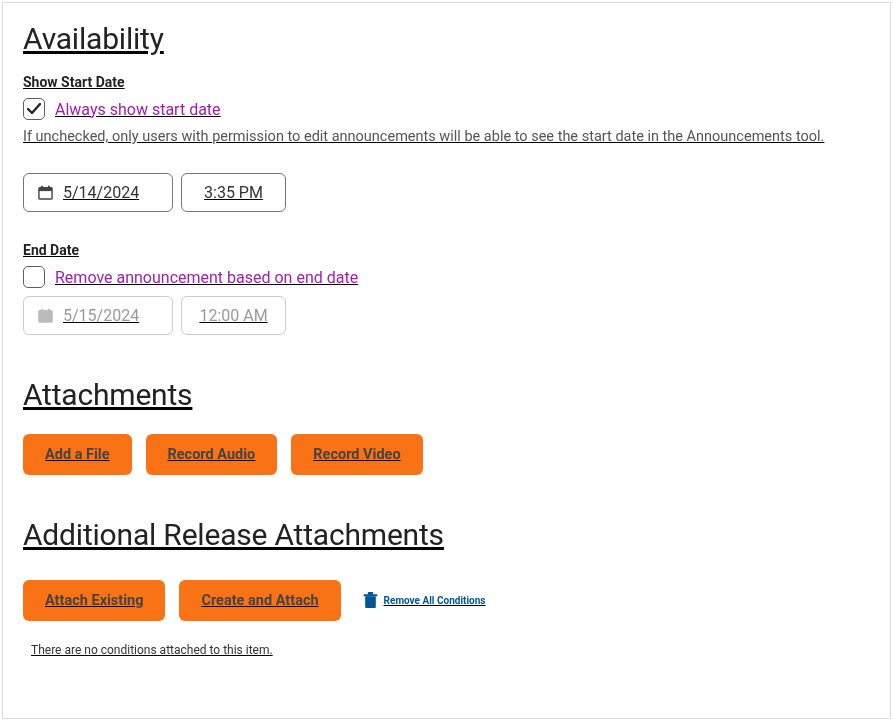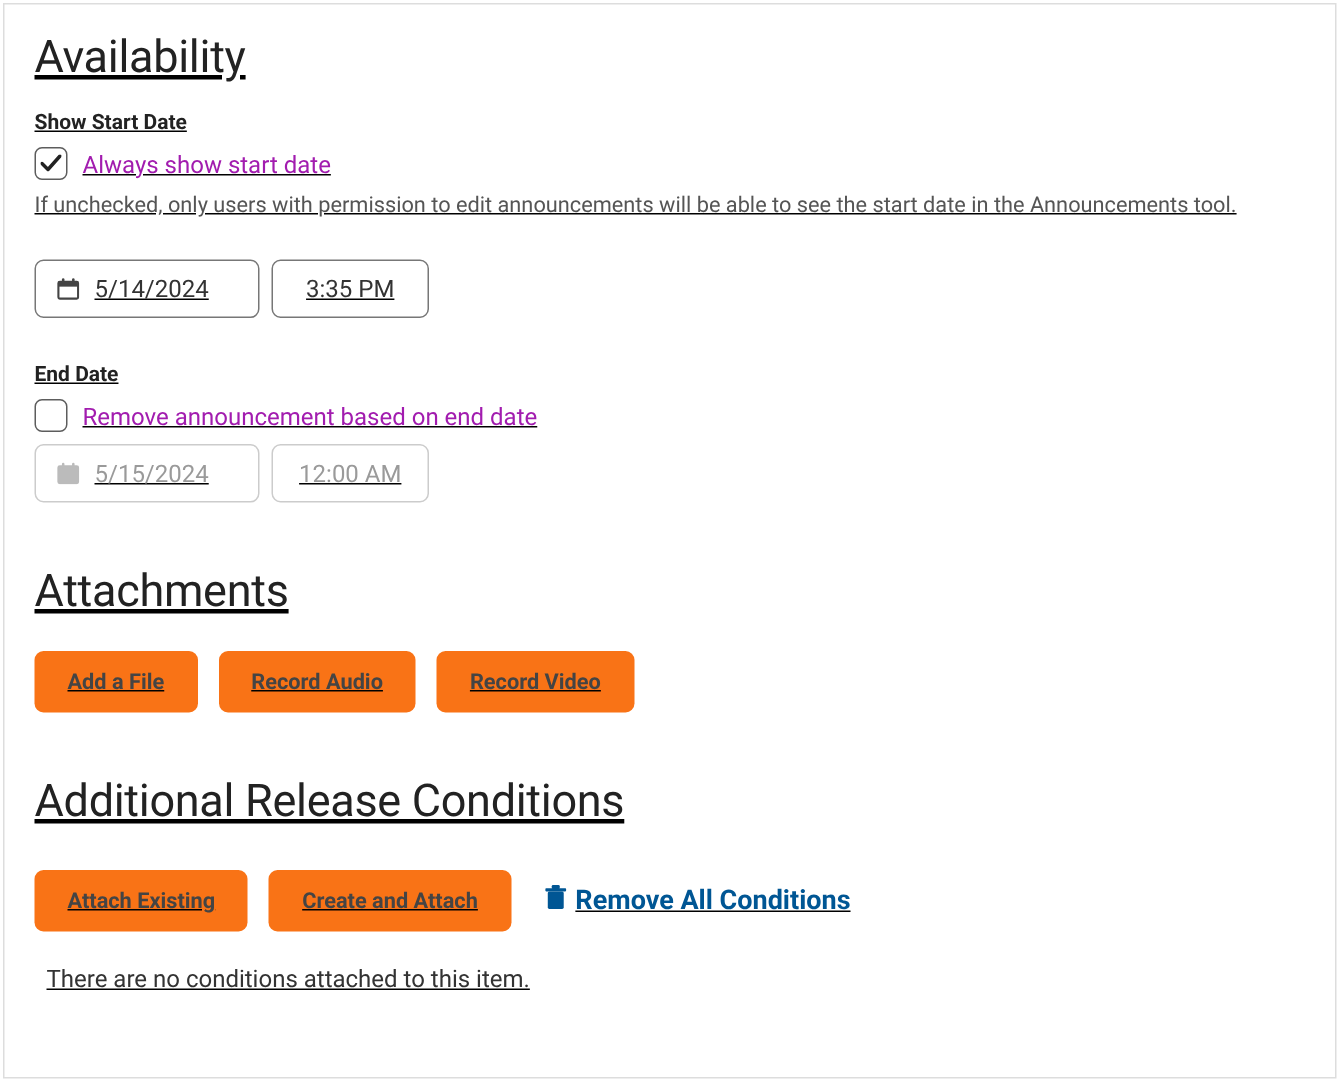--- a/index.html
+++ b/index.html
@@ -99,30 +99,30 @@
       border-radius: 6px;
       padding: 12px 22px;
       font-size: 14.5px;
       font-weight: 700;
       color: #444;
       cursor: pointer;
       font-family: inherit;
     }
     .link-btn {
       display: flex;
-      align-items: flex-start;
+      align-items: center;
       gap: 6px;
       color: #005694;
       font-weight: 700;
-      font-size: 18px;
+      font-size: 10px;
       cursor: pointer;
       padding: 0 8px;
     }
     .empty-text {
-      font-size: 16px;
+      font-size: 12px;
       color: #333;
       margin-top: 22px;
       margin-left: 8px;
     }
     .cal-icon { width: 15px; height: 15px; flex-shrink: 0; }
     .trash-icon { width: 15px; height: 17px; flex-shrink: 0; }
   </style>
 </head>
 <body>
 
@@ -182,21 +182,21 @@
     </div>
   </div>
 
   <h1 class="section-heading attachments">Attachments</h1>
   <div class="btn-row">
     <button class="btn">Add a File</button>
     <button class="btn">Record Audio</button>
     <button class="btn">Record Video</button>
   </div>
 
-  <h1 class="section-heading release">Additional Release Conditions</h1>
+  <h1 class="section-heading release">Additional Release Attachments</h1>
   <div class="btn-row">
     <button class="btn">Attach Existing</button>
     <button class="btn">Create and Attach</button>
     <div class="link-btn">
       <svg class="trash-icon" viewBox="0 0 14 16">
         <rect x="2" y="4" width="10" height="11" rx="1" fill="#005694"></rect>
         <rect x="0.5" y="2" width="13" height="2" rx="0.5" fill="#005694"></rect>
         <rect x="4.5" y="0" width="5" height="2.5" rx="0.8" fill="#005694"></rect>
       </svg>
       <span>Remove All Conditions</span>

